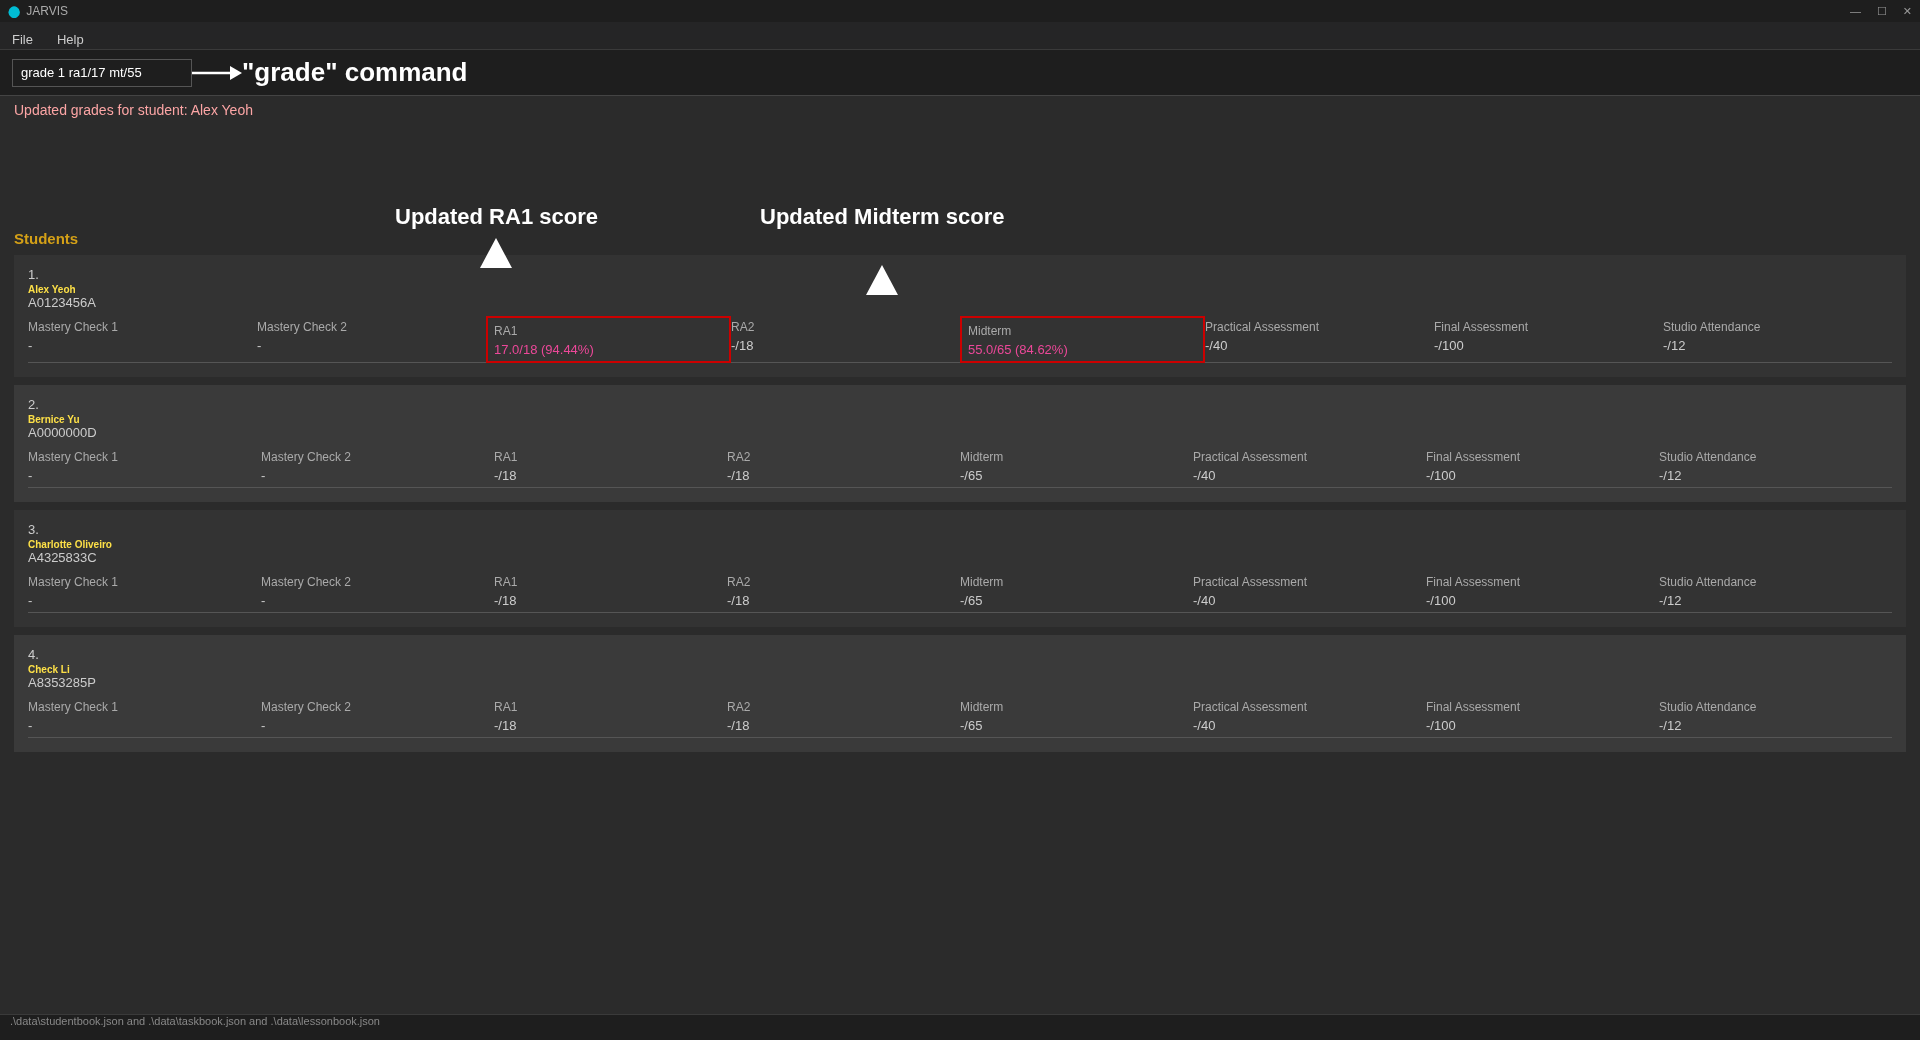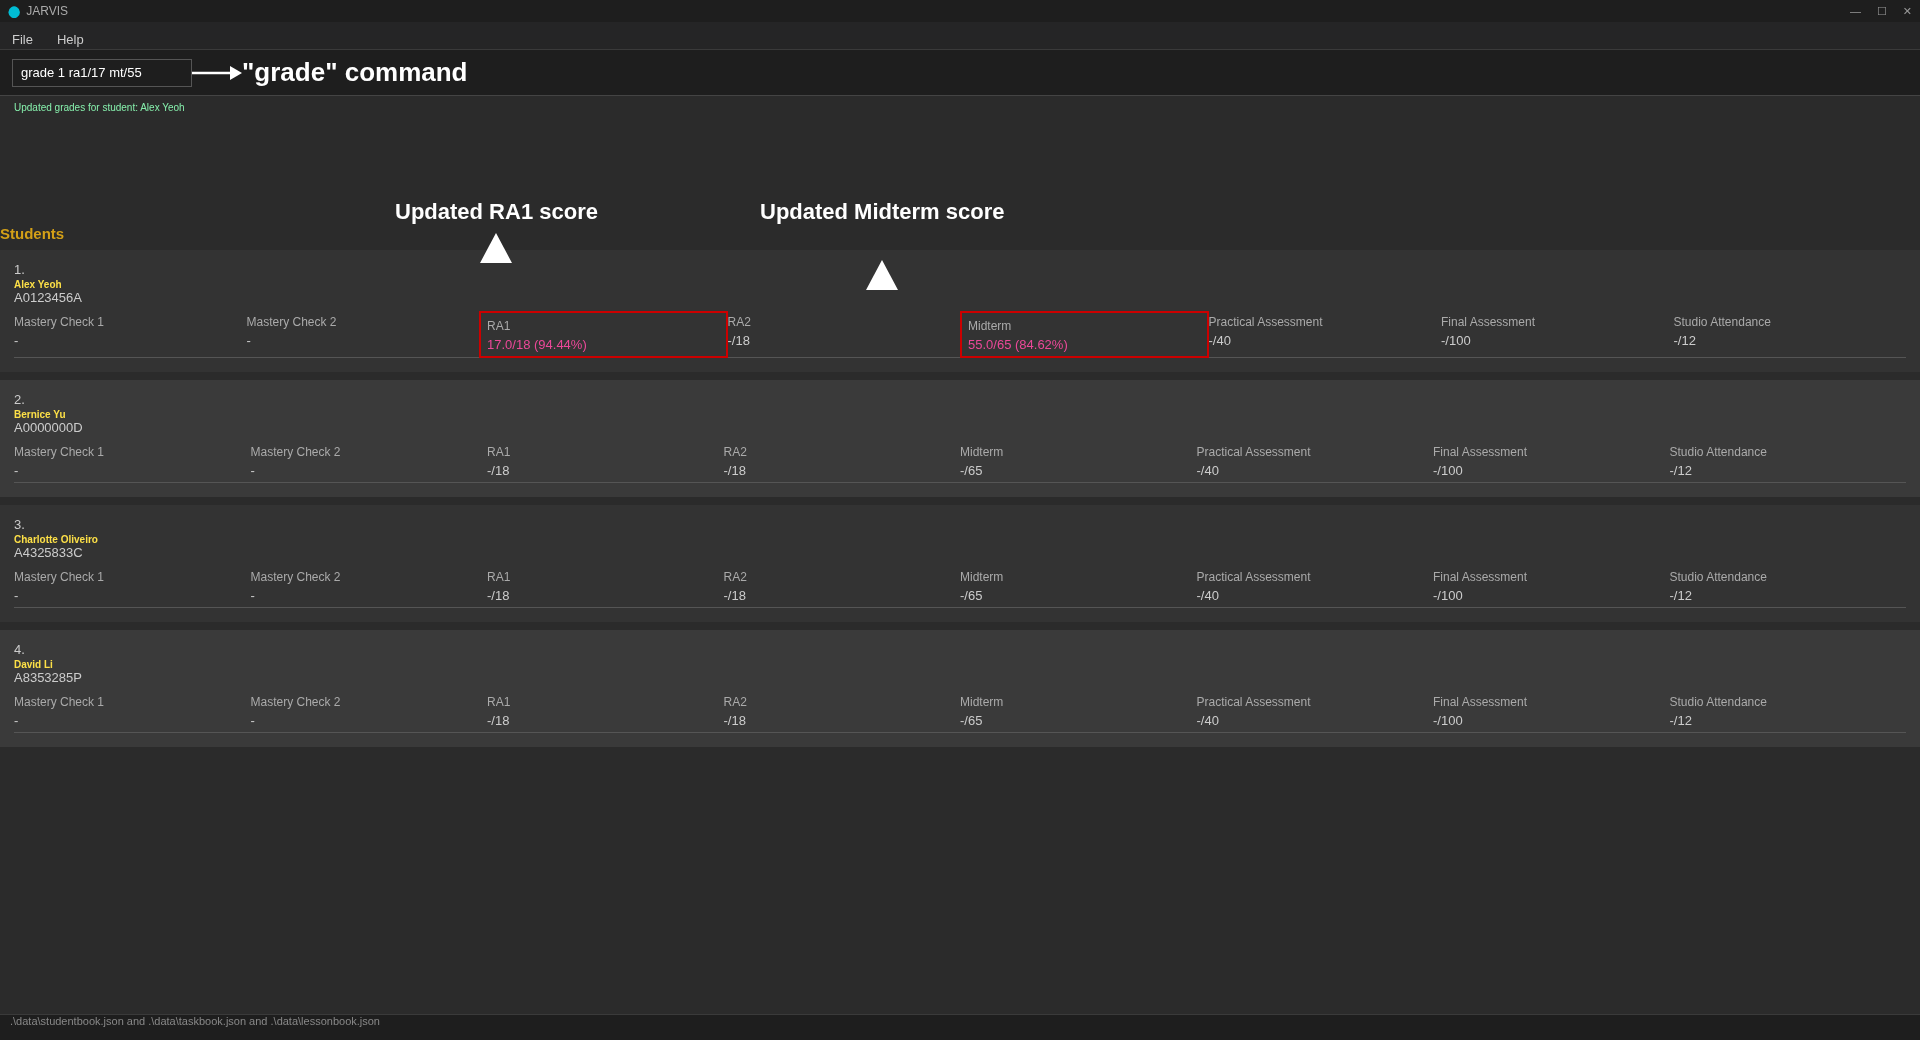--- a/index.html
+++ b/index.html
@@ -79,28 +79,28 @@
     #command-label {
       font-size: 26px;
       font-weight: bold;
       color: #fff;
       font-family: 'Segoe UI', Arial, sans-serif;
     }
     
     #status-bar {
       background: #2b2b2b;
       padding: 6px 14px;
-      font-size: 10px;
-      color: #86efac;
+      font-size: 14px;
+      color: #fca5a5;
     }
     
     #main-content {
       height: calc(1040px - 22px - 28px - 46px - 30px - 26px);
       overflow-y: scroll;
-      padding: 10px 0;
+      padding: 10px 14px;
       position: relative;
     }
     
     #students-header {
       font-size: 15px;
       font-weight: bold;
       color: #d4a017;
       padding: 8px 0 4px 0;
       margin-bottom: 4px;
     }
@@ -374,21 +374,21 @@
 
           <div class="grade-col">
             <div class="grade-col-header">Studio Attendance</div>
             <div class="grade-col-value">-/12</div>
           </div>
 
       </div>
     </div>
       <div class="student-block alt">
       <div class="student-num">4.</div>
-      <div class="student-name">David Li</div>
+      <div class="student-name">Check Li</div>
       <div class="student-id">A8353285P</div>
       <div class="grade-row">
 
           <div class="grade-col">
             <div class="grade-col-header">Mastery Check 1</div>
             <div class="grade-col-value">-</div>
           </div>
 
           <div class="grade-col">
             <div class="grade-col-header">Mastery Check 2</div>

